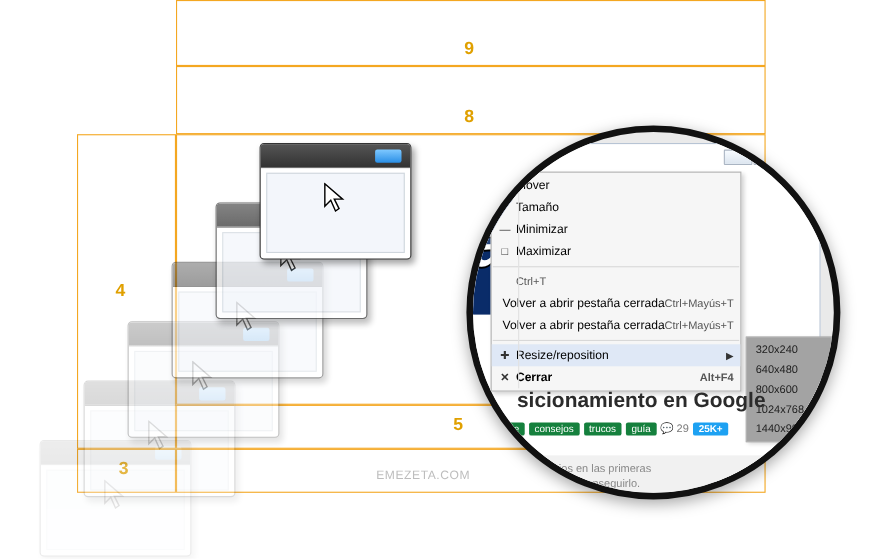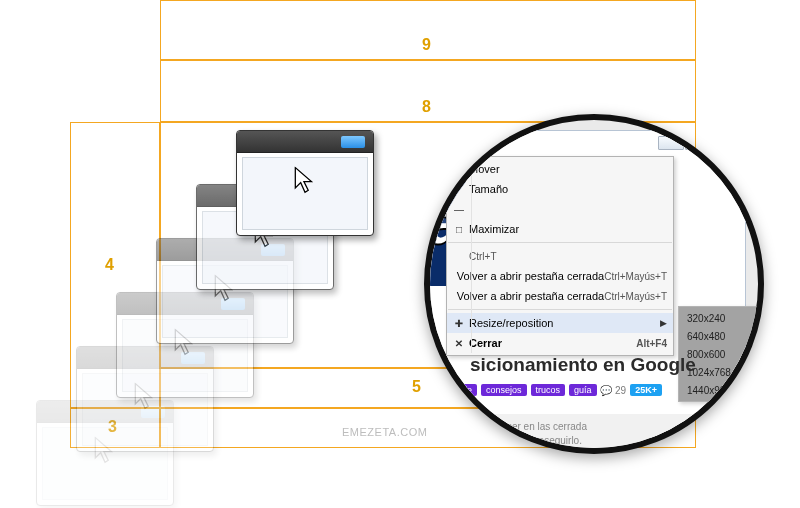--- a/index.html
+++ b/index.html
@@ -20,21 +20,21 @@
 
   .lens { position: absolute; width: 340px; height: 340px; border-radius: 50%; border: 6px solid #111; overflow: hidden; box-shadow: 0 4px 14px rgba(0,0,0,.35); background: #eaeaea; }
   .lens-inner { position: absolute; inset: 0; }
 
   .page-bg { position: absolute; left: -30px; top: 10px; right: 12px; bottom: 10px; background: #fff; border: 1px solid #b7c4d4; }
   .page-dark { position: absolute; left: -30px; top: 62px; width: 210px; height: 104px; background: #0a2c69; }
   .page-dark .glyph { color: #fff; font-weight: bold; font-size: 62px; position: absolute; top: 4px; left: 26px; font-family: Arial, sans-serif; text-shadow: 0 2px 0 #000; }
   .page-dark .glass { position: absolute; top: 0; left: 0; right: 0; height: 46px; background: rgba(255,255,255,.12); }
   .headline { position: absolute; top: 234px; left: 40px; font-size: 19px; font-weight: 700; color: #2b2b2b; }
   .tags-row { position: absolute; top: 264px; left: 30px; display: flex; gap: 4px; align-items: center; }
-  .tag { background: #6d28d9; color: #fff; padding: 1px 5px; border-radius: 2px; font-size: 9px; }
+  .tag { background: #15803d; color: #fff; padding: 1px 5px; border-radius: 2px; font-size: 9px; }
   .comment { font-size: 10px; color: #7a7a7a; display: inline-flex; align-items: center; gap: 2px; }
   .klout { background: #1da1f2; color: #fff; padding: 1px 5px; border-radius: 2px; font-size: 9px; font-weight: bold; }
   .para { position: absolute; top: 294px; left: 30px; right: 24px; font-size: 10px; color: #888; line-height: 1.4; background: #f1f1f1; padding: 6px 8px; }
 
   .titlebar-stub { position: absolute; top: 16px; right: 20px; height: 18px; display: flex; gap: 1px; }
   .titlebar-stub div { width: 26px; height: 14px; border: 1px solid #a9b4c2; background: linear-gradient(#f7fbff,#dce5ef); border-radius: 1px; }
   .titlebar-stub div:last-child { background: linear-gradient(#ff6a4d,#d63a1f); border-color: #b33; }
 
   .context-menu { position: absolute; top: 36px; left: 16px; width: 228px; background: #f6f6f6; border: 1px solid #b3b3b3; box-shadow: 2px 2px 4px rgba(0,0,0,.18); padding: 2px 0; }
   .context-menu .row { display: flex; align-items: center; height: 20px; padding: 0 6px 0 2px; color: #000; white-space: nowrap; }
@@ -148,20 +148,21 @@
       <div class="row">
           <span class="ic"></span>
           <span class="lbl">Mover</span>
         </div>
       <div class="row">
           <span class="ic"></span>
           <span class="lbl">Tamaño</span>
         </div>
       <div class="row">
           <span class="ic">—</span>
+          <span class="lbl">Minimizar</span>
         </div>
       <div class="row">
           <span class="ic">□</span>
           <span class="lbl">Maximizar</span>
         </div>
       <div class="sep"></div>
       <div class="row">
           <span class="ic"></span>
           <span class="sc">Ctrl+T</span>
         </div>
@@ -212,17 +213,17 @@
       <span class="tag">consejos</span>
       <span class="tag">trucos</span>
       <span class="tag">guía</span>
       <span class="comment">
           <span>💬</span>
           <span>29</span>
         </span>
       <span class="klout">25K+</span>
     </div>
     <div class="para">
-      <span>es aparecer en las cerrada</span><br>
+      <span>es consejos en las primeras</span><br>
       <span>rácticas para conseguirlo.</span>
     </div>
   </div>
 </div>
 
 </body></html>

